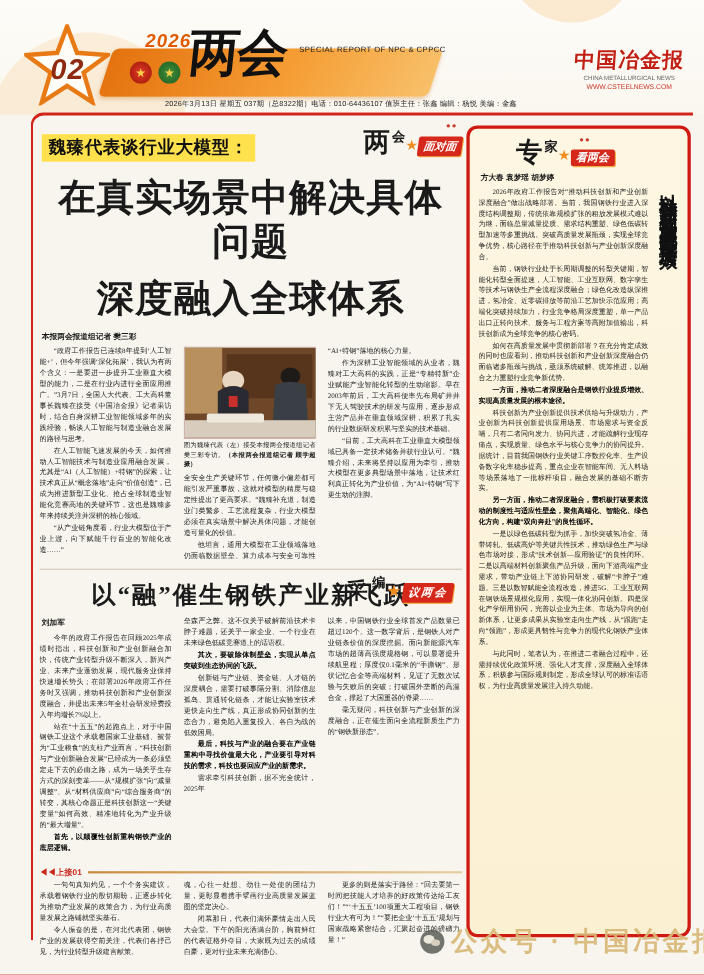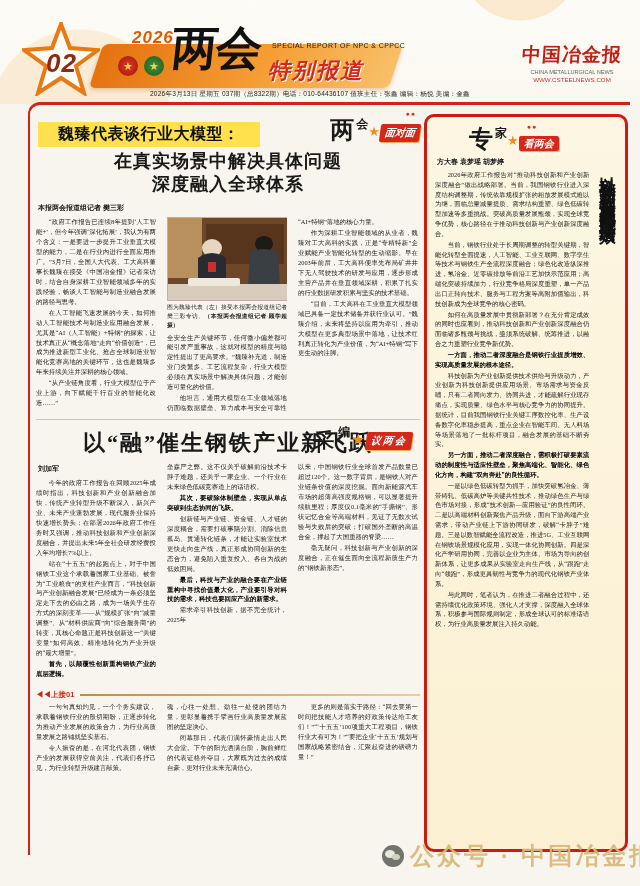--- a/index.html
+++ b/index.html
@@ -33,31 +33,31 @@
   .paper .cn{font-size:19px;font-weight:900;color:#c21f14;letter-spacing:1px;transform:skewX(-4deg);}
   .paper .en{font-size:5.6px;color:#666;font-family:"Liberation Sans",sans-serif;margin-top:1px;}
   .paper .site{font-size:6.2px;color:#c8372a;font-family:"Liberation Sans",sans-serif;margin-top:1px;}
   .dateline{position:absolute;left:150px;top:90px;width:420px;font-size:6.6px;color:#222;
      font-family:"Liberation Sans",sans-serif;letter-spacing:.2px;}
   .red-frame{position:absolute;left:28px;top:102px;width:600px;height:750px;
      border-left:2.5px solid #d0241a;border-top:3px solid #d0241a;border-top-left-radius:12px;pointer-events:none;}
   
   .leftblock{position:absolute;left:36px;top:114px;width:384px;}
   .kicker{display:inline-block;background:#ffe14d;color:#111;font-weight:900;font-size:16px;
-     padding:2px 20px;margin:8px 0 2px 2px;letter-spacing:.5px;}
+     padding:2px 6px;margin:8px 0 2px 2px;letter-spacing:.5px;}
   .badge{position:absolute;display:flex;align-items:flex-end;gap:2px;}
   .badge .big{font-size:24px;font-weight:900;line-height:1;}
   .badge .small{font-size:12px;font-weight:900;line-height:1;margin-bottom:12px;}
   .badge .star{color:#f08c1e;font-size:13px;margin:0 -2px 2px;}
   .badge .box{background:#d5281b;color:#fff;font-weight:900;font-style:italic;font-size:10px;
      padding:2px 5px;border-radius:2px;transform:skewX(-8deg);white-space:nowrap;box-shadow:1px 1px 0 #f4b04a;}
   .badge .dots{position:absolute;top:-8px;right:4px;font-size:7px;letter-spacing:1px;}
   .b1{right:0px;top:4px;}
-  .headline1{width:100%;text-align:center;font-size:18px;font-weight:900;line-height:1.18;
-     letter-spacing:1px;margin-top:2px;}
+  .headline1{width:100%;text-align:center;font-size:34px;font-weight:900;line-height:1.18;
+     letter-spacing:1px;margin-top:12px;}
   .byline{font-size:7px;font-weight:700;margin:8px 0 4px 2px;font-family:"Liberation Sans",sans-serif;}
   .cols{display:flex;gap:11px;}
   .col{width:120px;font-size:6.4px;line-height:1.55;text-align:justify;color:#1c1c1c;overflow:hidden;}
   .col p{margin:0 0 1px;text-indent:2em;}
   .col p.sub{font-weight:900;color:#000;font-family:"Liberation Sans",sans-serif;text-indent:2em;}
   .a1cols{height:196px;}
   .photo{width:120px;height:82px;border:1px solid #caa;display:block;}
   .caption{font-size:5.8px;line-height:1.5;text-align:justify;margin:2px 0 3px;color:#222;}
   .caption b{font-weight:700;}
   .divider{border:none;border-top:1px solid #cfc8b8;margin:6px 0;}
@@ -95,21 +95,20 @@
       <path d="M39 2 L48 26 L76 28 L54 44 L62 71 L39 56 L16 71 L24 44 L2 28 L30 26 Z" fill="#fffdf8" stroke="#e87a16" stroke-width="4"></path>
     </svg>
     <span class="num">02</span>
   </div>
   <div class="ribbon"></div>
   <span class="y2026">2026</span>
   <span class="emblem e1">★</span>
   <span class="emblem e2">★</span>
   <span class="lianghui">两会</span>
   <span class="report-en">SPECIAL REPORT OF NPC &amp; CPPCC</span>
-  <span class="tbbd">特别报道</span>
   <div class="paper">
     <div class="cn">中国冶金报</div>
     <div class="en">CHINA METALLURGICAL NEWS</div>
     <div class="site">WWW.CSTEELNEWS.COM</div>
   </div>
   <div class="dateline">2026年3月13日 星期五 037期（总8322期）电话：010-64436107 值班主任：张鑫 编辑：杨悦 美编：金鑫</div>
 </div>
 <div class="red-frame"></div>
 
 <div class="leftblock">

